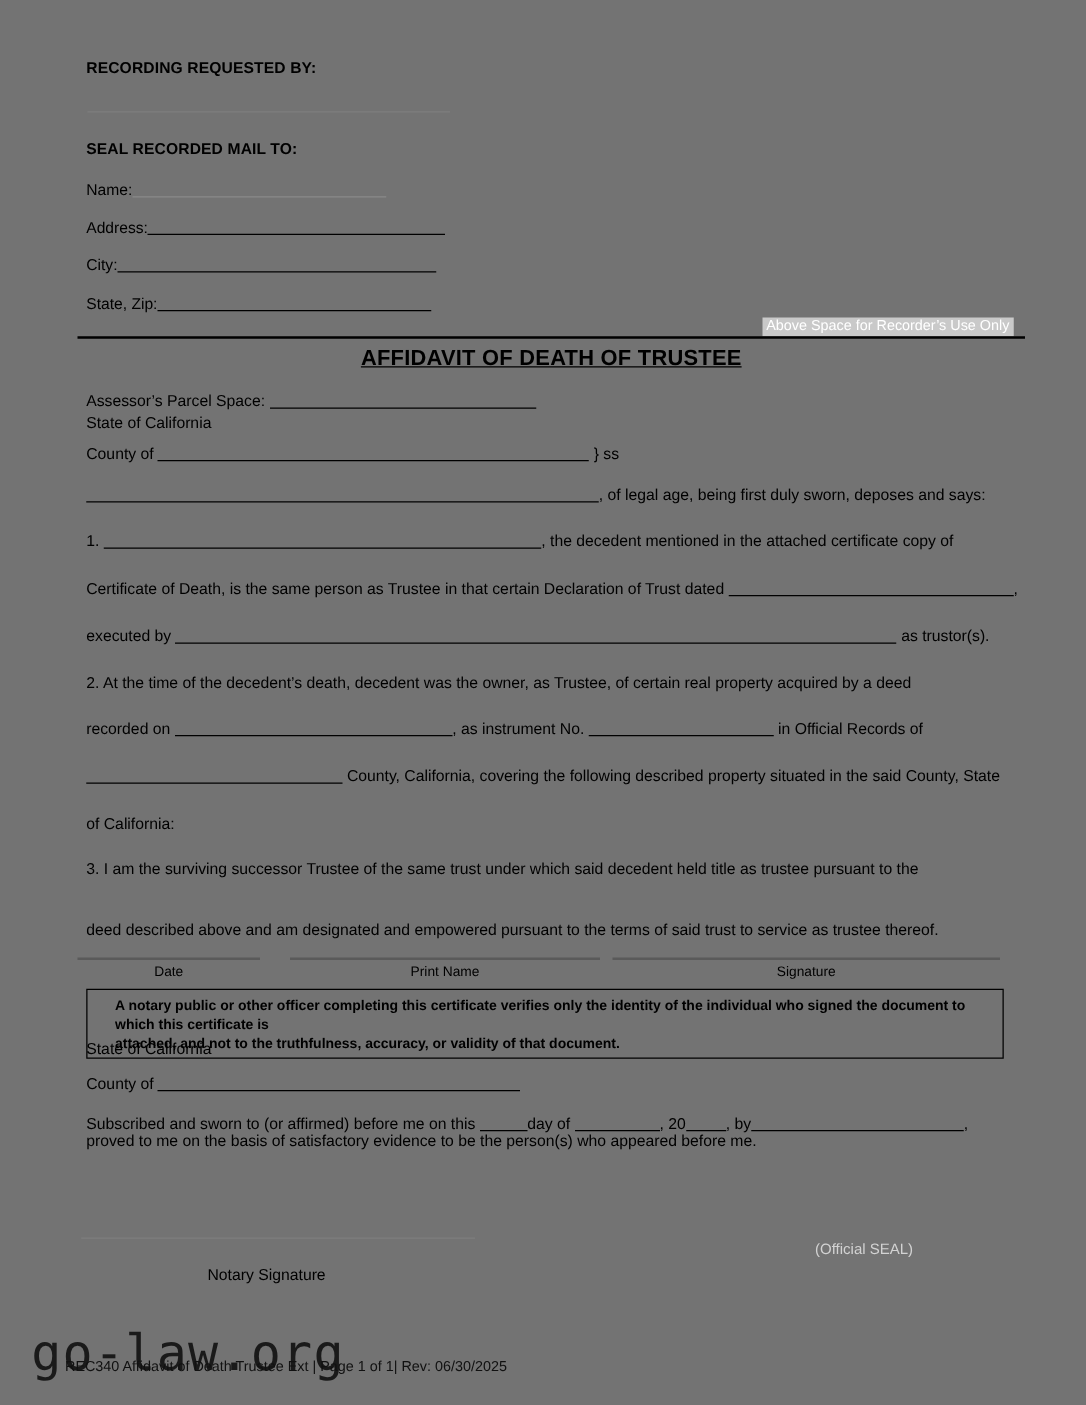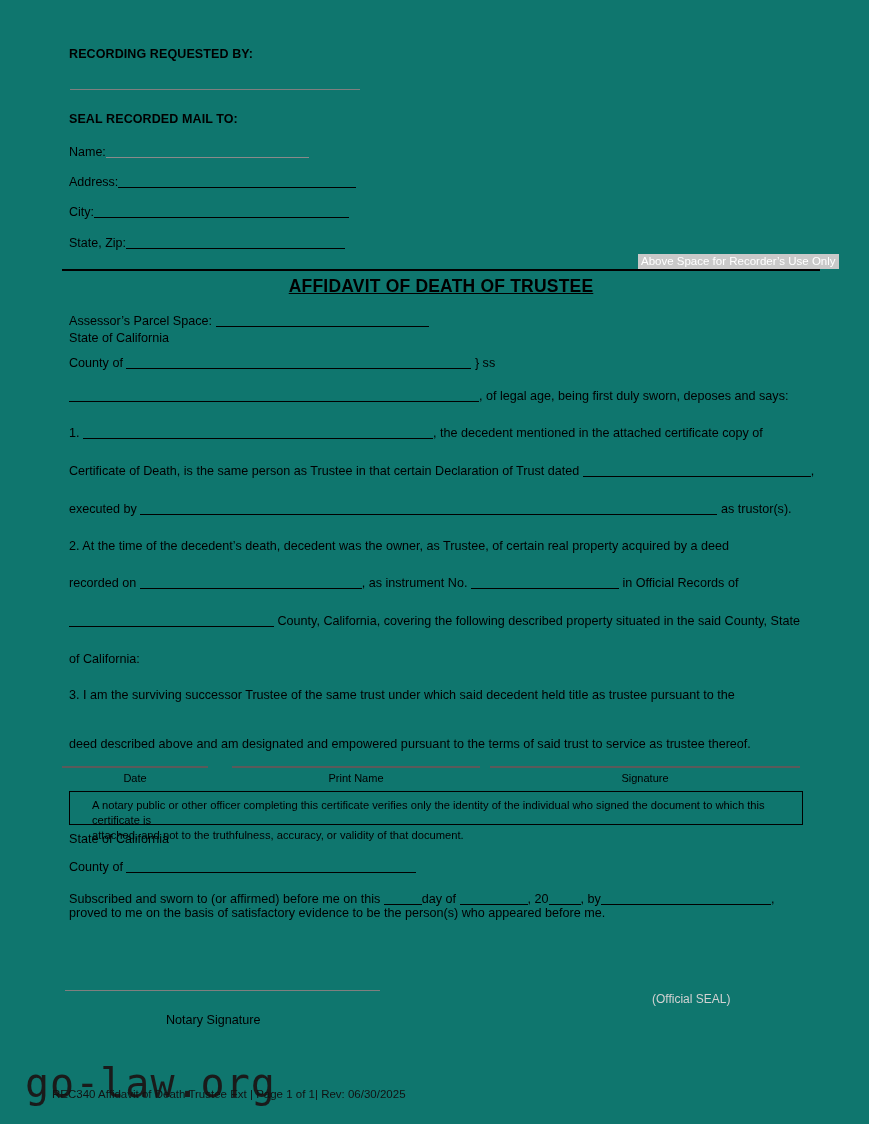--- a/index.html
+++ b/index.html
@@ -8,21 +8,21 @@
     background: #ffffff;
   }
   body {
     font-family: "Liberation Sans", sans-serif;
     color: #000000;
   }
   .page {
     position: relative;
     width: 869px;
     height: 1124px;
-    background: #0f766e;
+    background: #737373;
     overflow: hidden;
   }
 
   
   .abs { position: absolute; }
   .rule-light { background: #7f7f7f; height: 1px; }
   .rule-thick { background: #000000; height: 2px; }
   .nowrap { white-space: nowrap; }
 
   
@@ -140,21 +140,21 @@
   </div>
 
   <div class="abs hdr-field nowrap" style="left:69px; top:205px;">
     <span>City:</span><span class="fill" style="width:255px;"></span>
   </div>
 
   <div class="abs hdr-field nowrap" style="left:69px; top:236px;">
     <span>State, Zip:</span><span class="fill" style="width:219px;"></span>
   </div>
 
-  <div class="abs recorder-strip" style="left:610px; top:254px;margin-left:28px;">Above Space for Recorder’s Use Only</div>
+  <div class="abs recorder-strip" style="left:610px; top:254px;">Above Space for Recorder’s Use Only</div>
 
   <div class="abs rule-thick" style="left:62px; top:269px; width:758px;"></div>
 
   <div class="abs doc-title" style="left:62px; top:276px; width:758px;">AFFIDAVIT OF DEATH OF TRUSTEE</div>
 
   <div class="abs body-line" style="left:69px; top:314px;">
     <span>Assessor’s Parcel Space:</span>
     <span class="fill" style="width:213px;"></span>
   </div>
 
@@ -208,21 +208,21 @@
 
   <div class="abs sig-line" style="left:62px; top:766px; width:146px;"></div>
   <div class="abs sig-caption" style="left:62px; top:772px; width:146px;">Date</div>
 
   <div class="abs sig-line" style="left:232px; top:766px; width:248px;"></div>
   <div class="abs sig-caption" style="left:232px; top:772px; width:248px;">Print Name</div>
 
   <div class="abs sig-line" style="left:490px; top:766px; width:310px;"></div>
   <div class="abs sig-caption" style="left:490px; top:772px; width:310px;">Signature</div>
 
-  <div class="abs notary-box" style="left:69px; top:791px; width:734px; height:34px;">
+  <div class="abs notary-box" style="left:69px; top:791px; width:734px; height:56px;font-weight:bold;">
     <p>A notary public or other officer completing this certificate verifies only the identity of the individual who signed the document to which this certificate is</p>
     <p>attached, and not to the truthfulness, accuracy, or validity of that document.</p>
   </div>
 
   <div class="abs body-line" style="left:69px; top:832px;">State of California</div>
 
   <div class="abs body-line" style="left:69px; top:860px;">
     <span>County of</span>
     <span class="fill" style="width:290px;"></span>
   </div>

